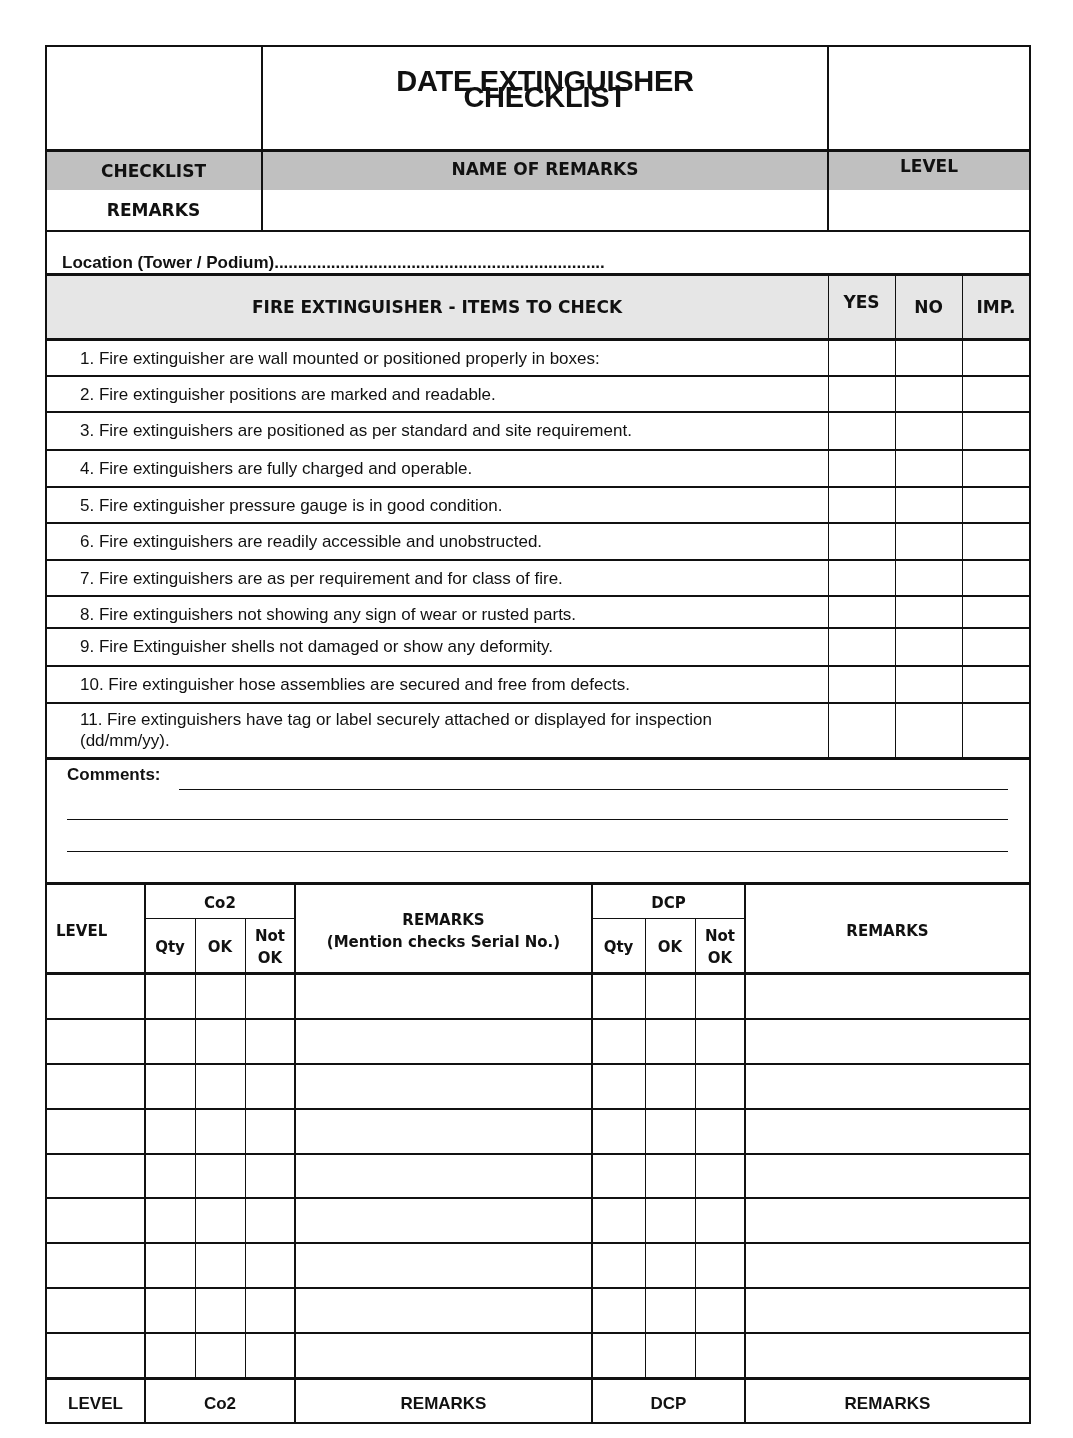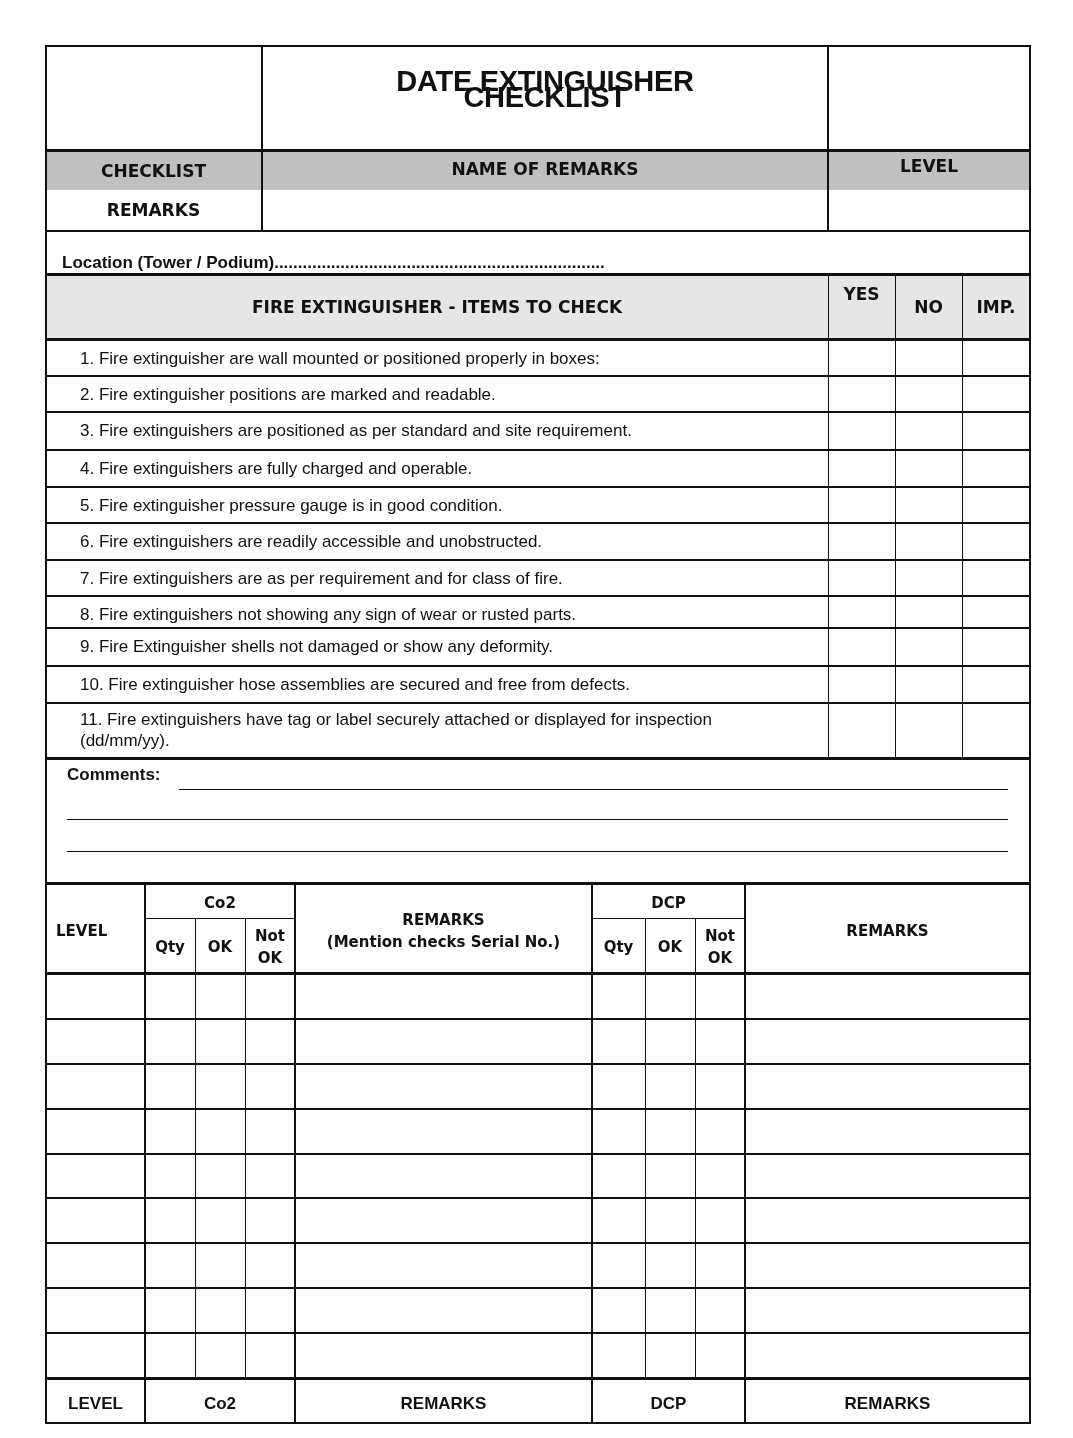--- a/index.html
+++ b/index.html
@@ -44,21 +44,21 @@
   <div class="txt hdr c" style="left:828px;width:202px;top:156px;">LEVEL</div>
   <div class="txt hdr c" style="left:46px;width:215px;top:200px;">REMARKS</div>
   <input class="cell-input" style="left: 264px; top: 192px; width: 562px; height: 38px;" value="">
   <input class="cell-input" style="left: 830px; top: 192px; width: 198px; height: 38px;" value="">
   <div class="hl" style="left:45px;width:986px;top:230px;"></div>
 
   <div class="txt lbl" style="left:62px;top:253px;">Location (Tower / Podium)......................................................................</div>
   <div class="hl thick" style="left:45px;width:986px;top:273px;"></div>
 
   <div class="txt hdr c" style="left:46px;width:782px;top:297px;">FIRE EXTINGUISHER - ITEMS TO CHECK</div>
-  <div class="txt hdr c" style="left:828px;width:67px;top:284px;">YES</div>
+  <div class="txt hdr c" style="left:828px;width:67px;top:292px;">YES</div>
   <div class="txt hdr c" style="left:895px;width:67px;top:297px;">NO</div>
   <div class="txt hdr c" style="left:962px;width:68px;top:297px;">IMP.</div>
 
   <div class="vl thin" style="left:828px;top:275px;height:483px;"></div>
   <div class="vl thin" style="left:895px;top:275px;height:483px;"></div>
   <div class="vl thin" style="left:962px;top:275px;height:483px;"></div>
 
   <div id="items-container">
       <div>
         <div class="hl thick" style="left: 45px; width: 986px; top: 338px;"></div>

